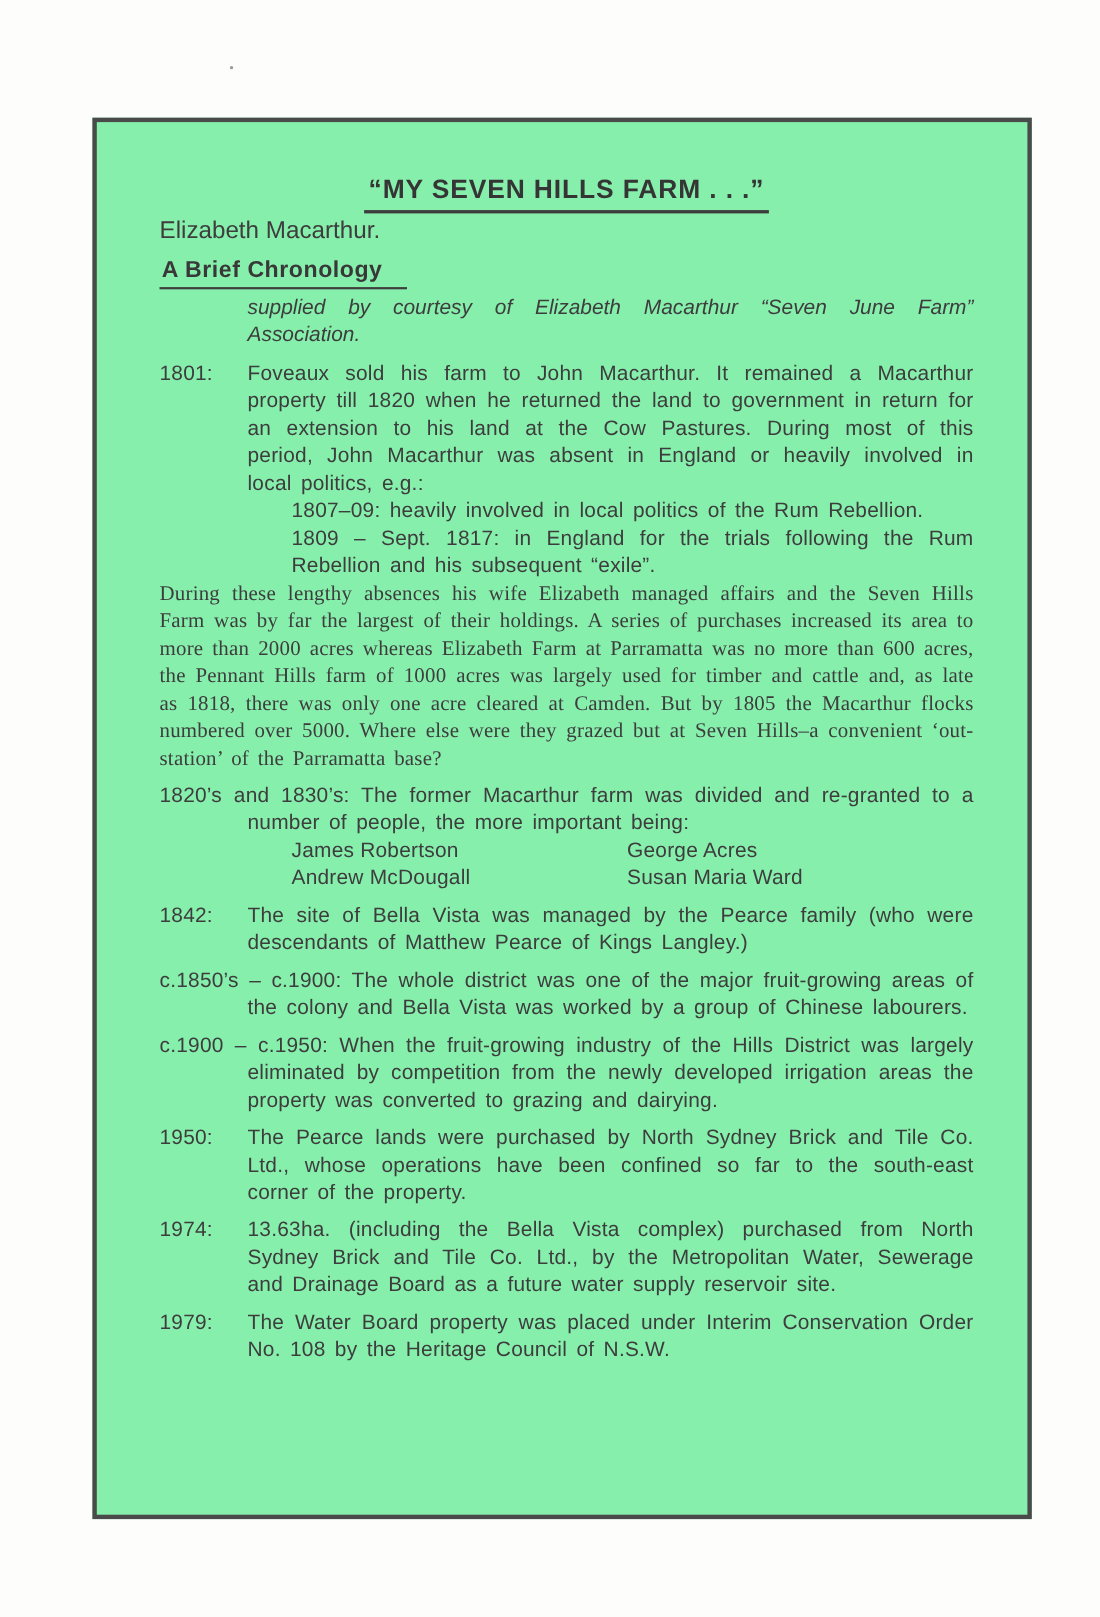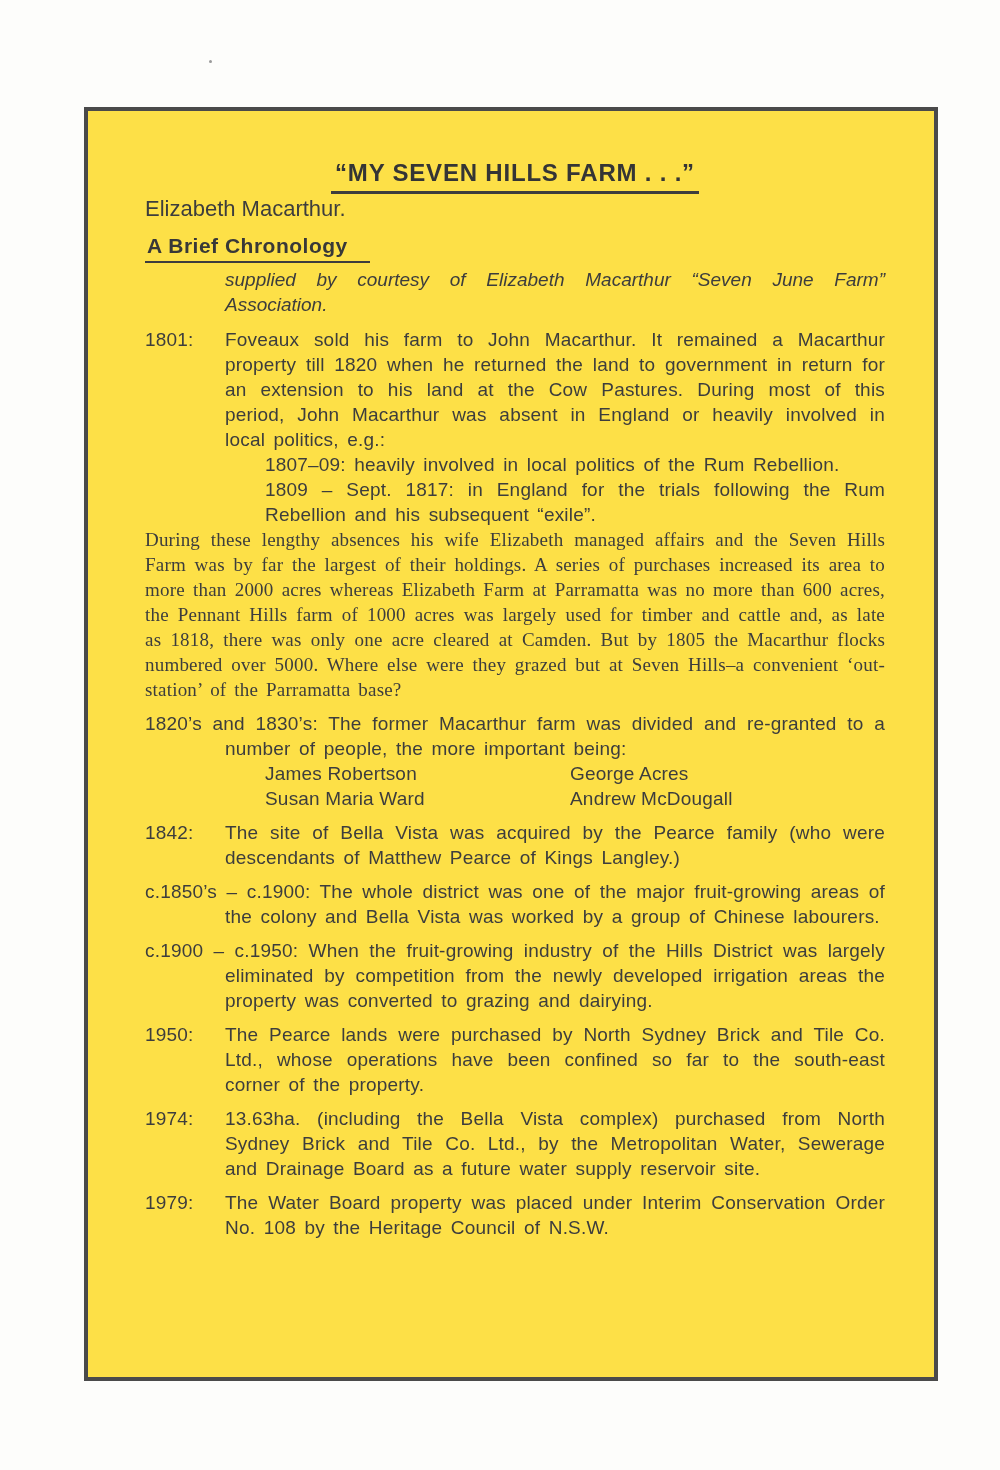--- a/index.html
+++ b/index.html
@@ -18,21 +18,21 @@
     background: #fdfdfb;
     overflow: hidden;
   }
   .frame {
     position: absolute;
     left: 84px;
     top: 107px;
     width: 846px;
     height: 1266px;
     border: 4px solid #4a4a4a;
-    background: #fde047;
+    background: #86efac;
     overflow: hidden;
   }
   .content {
     position: absolute;
     left: 57px;
     right: 49px;
     top: 48px;
   }
   .title-wrap { text-align: center; margin: 0 0 2px 0; }
   .title {
@@ -147,27 +147,27 @@
           <p class="sub">1807–09: heavily involved in local politics of the Rum Rebellion.</p>
           <p class="sub">1809 – Sept. 1817: in England for the trials following the Rum Rebellion and his subsequent “exile”.</p>
           <p class="after">During these lengthy absences his wife Elizabeth managed affairs and the Seven Hills Farm was by far the largest of their holdings. A series of purchases increased its area to more than 2000 acres whereas Elizabeth Farm at Parramatta was no more than 600 acres, the Pennant Hills farm of 1000 acres was largely used for timber and cattle and, as late as 1818, there was only one acre cleared at Camden. But by 1805 the Macarthur flocks numbered over 5000. Where else were they grazed but at Seven Hills–a convenient ‘out-station’ of the Parramatta base?</p>
         </div>
 
         <div class="entry">
           <p class="main"><span class="yr">1820’s and 1830’s:</span> <span>The former Macarthur farm was divided and re-granted to a number of people, the more important being:</span></p>
           <div class="names">
             <span>James Robertson</span>
             <span>George Acres</span>
+            <span>Andrew McDougall</span>
             <span>Susan Maria Ward</span>
-            <span>Andrew McDougall</span>
           </div>
         </div>
 
         <div class="entry">
-          <p class="main"><span class="yr yr-col">1842:</span><span>The site of Bella Vista was acquired by the Pearce family (who were descendants of Matthew Pearce of Kings Langley.)</span></p>
+          <p class="main"><span class="yr yr-col">1842:</span><span>The site of Bella Vista was managed by the Pearce family (who were descendants of Matthew Pearce of Kings Langley.)</span></p>
         </div>
 
         <div class="entry">
           <p class="main"><span class="yr">c.1850’s – c.1900:</span> <span>The whole district was one of the major fruit-growing areas of the colony and Bella Vista was worked by a group of Chinese labourers.</span></p>
         </div>
 
         <div class="entry">
           <p class="main"><span class="yr">c.1900 – c.1950:</span> <span>When the fruit-growing industry of the Hills District was largely eliminated by competition from the newly developed irrigation areas the property was converted to grazing and dairying.</span></p>
         </div>
 

